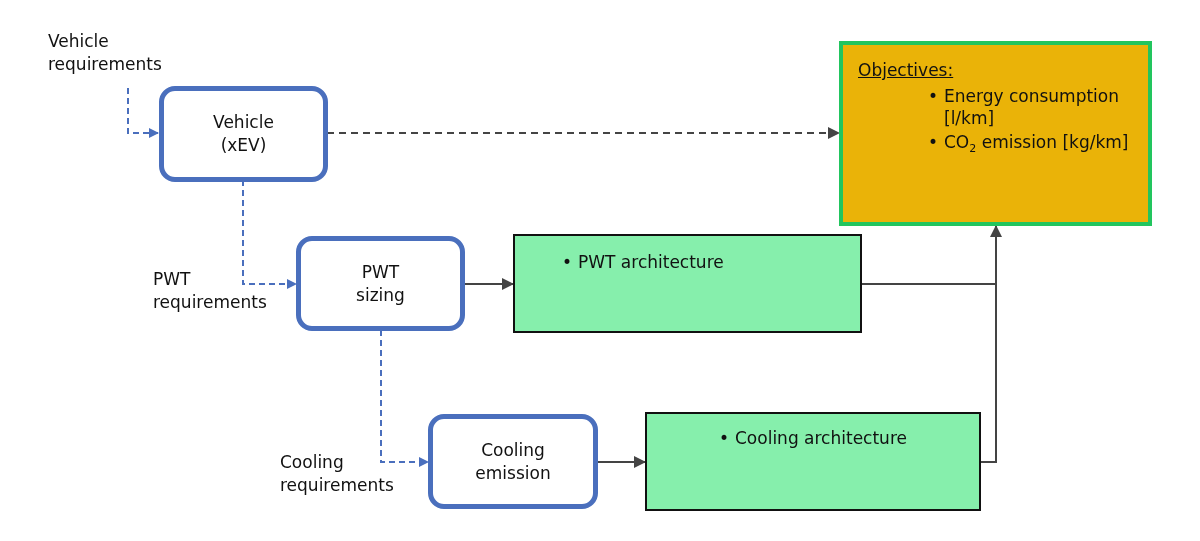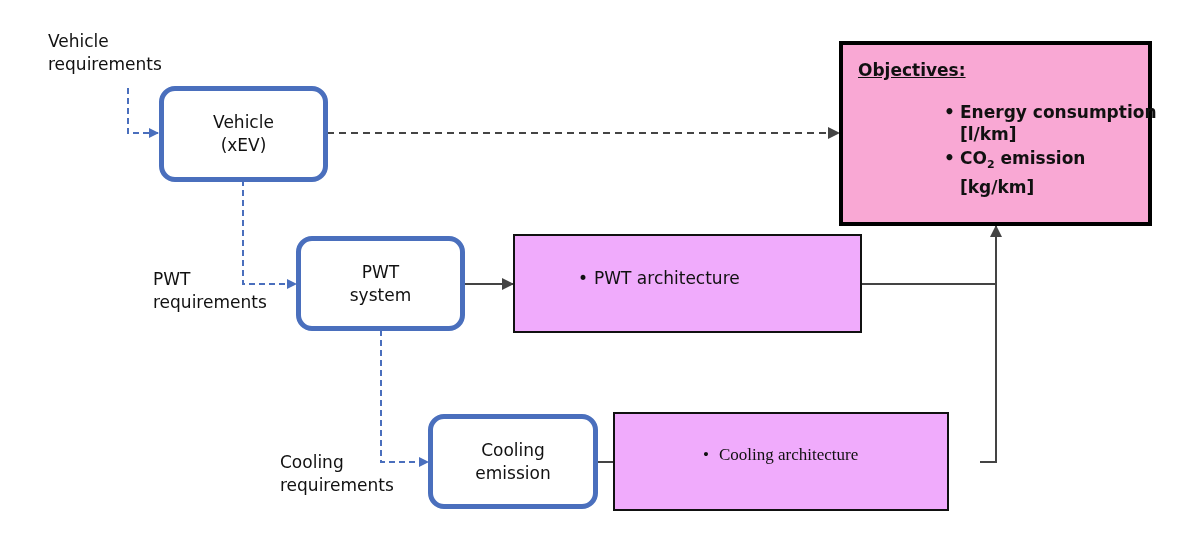--- a/index.html
+++ b/index.html
@@ -3,27 +3,27 @@
 <meta charset="utf-8">
 <style>
   html, body { margin: 0; padding: 0; background: #ffffff; }
   body { width: 1200px; height: 541px; position: relative; overflow: hidden;
          font-family: "DejaVu Sans", sans-serif; color: #111; }
   svg.wires { position: absolute; left: 0; top: 0; }
   .label { position: absolute; font-size: 17px; line-height: 23px; color: #111; }
   .sys { position: absolute; box-sizing: border-box; border: 5px solid #4a6fbd; border-radius: 16px;
          background: #fff; display: flex; flex-direction: column; align-items: center; justify-content: center;
          text-align: center; font-size: 17px; line-height: 23px; }
-  .out { position: absolute; box-sizing: border-box; border: 2px solid #111; background: #f0abfc;
+  .out { position: absolute; box-sizing: border-box; border: 2px solid #111; background: #86efac;
          font-size: 17px; line-height: 23px; }
-  .out ul, .obj ul { margin: 16px; padding: 0; list-style: none; }
+  .out ul, .obj ul { margin: 0; padding: 0; list-style: none; }
   .out li, .obj li { position: relative; padding-left: 16px; }
   .out li::before, .obj li::before { content: "•"; position: absolute; left: 0; }
-  .obj { position: absolute; box-sizing: border-box; border: 4px solid #000000; background: #f9a8d4;
-         font-size: 17px; line-height: 22px; font-weight: bold; }
+  .obj { position: absolute; box-sizing: border-box; border: 4px solid #22c55e; background: #eab308;
+         font-size: 17px; line-height: 22px; }
   .obj .title { text-decoration: underline; position: absolute; left: 15px; top: 14px; }
   .obj ul { position: absolute; left: 85px; top: 40px; }
   .obj li { margin-bottom: 2px; }
 </style>
 </head>
 <body>
 
 <svg class="wires" width="1200" height="541">
   <defs>
     <marker id="ab" markerWidth="10" markerHeight="10" refX="9" refY="5" orient="auto" markerUnits="userSpaceOnUse">
@@ -57,33 +57,33 @@
   <div>Cooling</div>
   <div>requirements</div>
 </div>
 
 <div class="sys" style="left:159px;top:86px;width:169px;height:96px;">
   <div>Vehicle</div>
   <div>(xEV)</div>
 </div>
 <div class="sys" style="left:296px;top:236px;width:169px;height:95px;">
   <div>PWT</div>
-  <div>system</div>
+  <div>sizing</div>
 </div>
 <div class="sys" style="left:428px;top:414px;width:170px;height:95px;">
   <div>Cooling</div>
   <div>emission</div>
 </div>
 
 <div class="out" style="left:513px;top:234px;width:349px;height:99px;">
   <ul style="position:absolute;left:47px;top:15px;width:280px;">
     <li>PWT architecture</li>
   </ul>
 </div>
-<div class="out" style="left:613px;top:412px;width:336px;height:99px;font-family:Liberation Serif, serif;">
+<div class="out" style="left:645px;top:412px;width:336px;height:99px;">
   <ul style="position:absolute;left:72px;top:13px;width:230px;">
     <li style="margin-bottom:4px;">Cooling architecture</li>
   </ul>
 </div>
 
 <div class="obj" style="left:839px;top:41px;width:313px;height:185px;">
   <div class="title">Objectives:</div>
   <ul style="width:215px;">
     <li>Energy consumption [l/km]</li>
     <li><span>CO</span><sub style="font-size:11px;">2</sub><span> emission [kg/km]</span></li>

